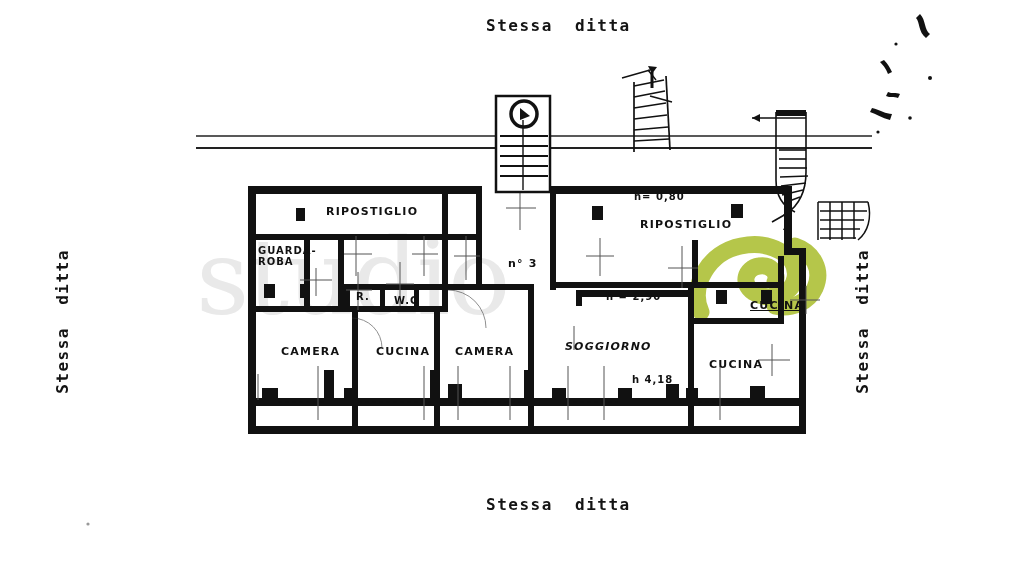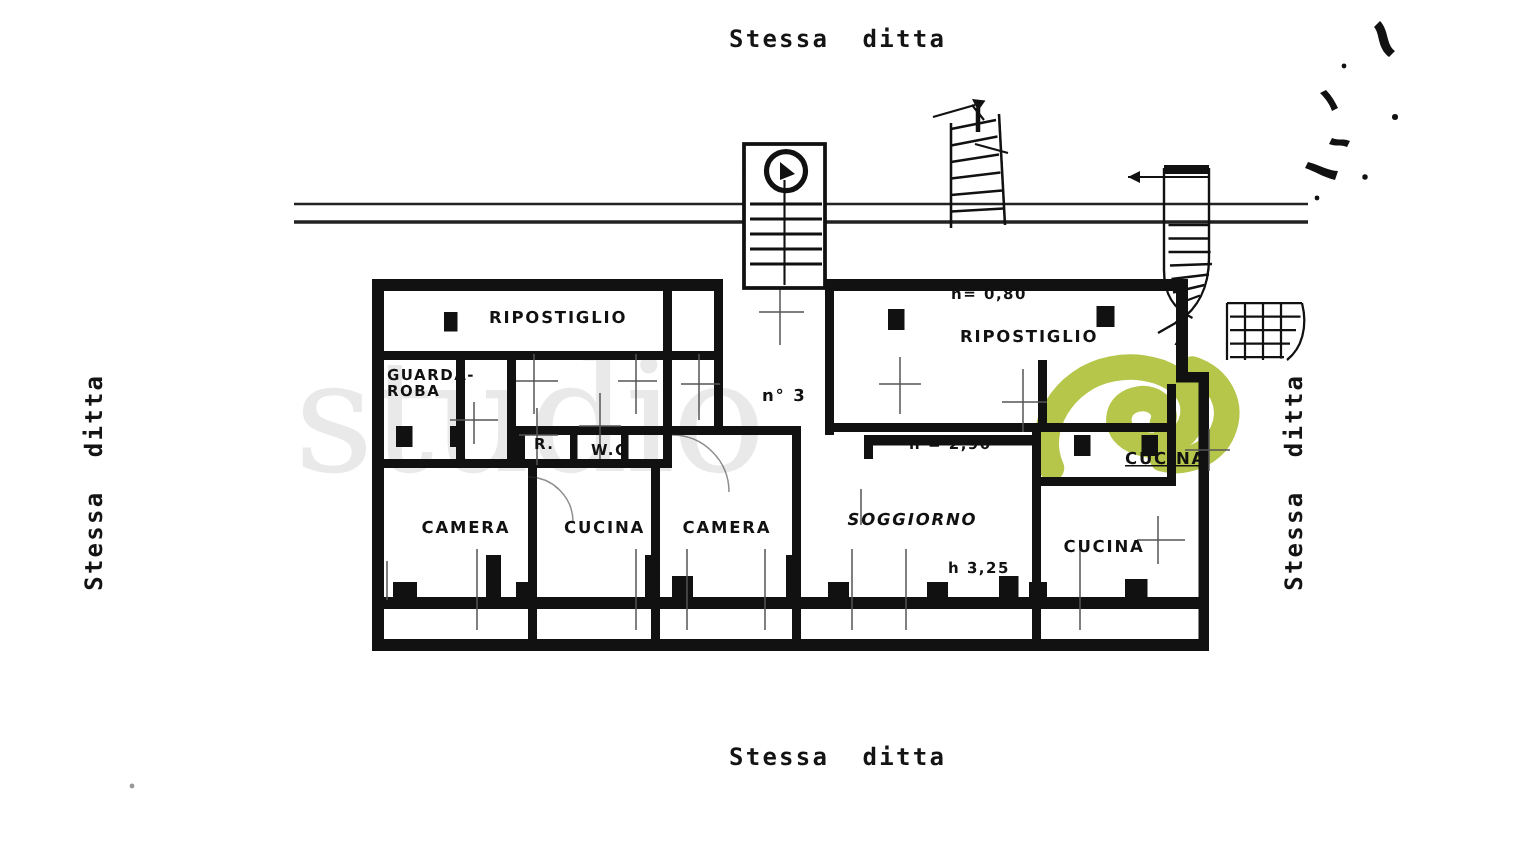--- a/index.html
+++ b/index.html
@@ -280,15 +280,15 @@
   <div class="rl" style="left:640px;top:219px;">RIPOSTIGLIO</div>
   <div class="rl" style="left:750px;top:300px;text-decoration:underline;">CUCINA</div>
   <div class="rl" style="left:281px;top:346px;">CAMERA</div>
   <div class="rl" style="left:376px;top:346px;">CUCINA</div>
   <div class="rl" style="left:455px;top:346px;">CAMERA</div>
   <div class="rl" style="left:565px;top:341px;font-style:italic;">SOGGIORNO</div>
   <div class="rl" style="left:709px;top:359px;">CUCINA</div>
 
   <div class="rl sm" style="left:634px;top:192px;">h= 0,80</div>
   <div class="rl sm" style="left:606px;top:292px;">h = 2,90</div>
-  <div class="rl sm" style="left:632px;top:375px;">h 3,25</div>
+  <div class="rl sm" style="left:632px;top:375px;">h 4,18</div>
 
 </div>
 
 </body></html>

